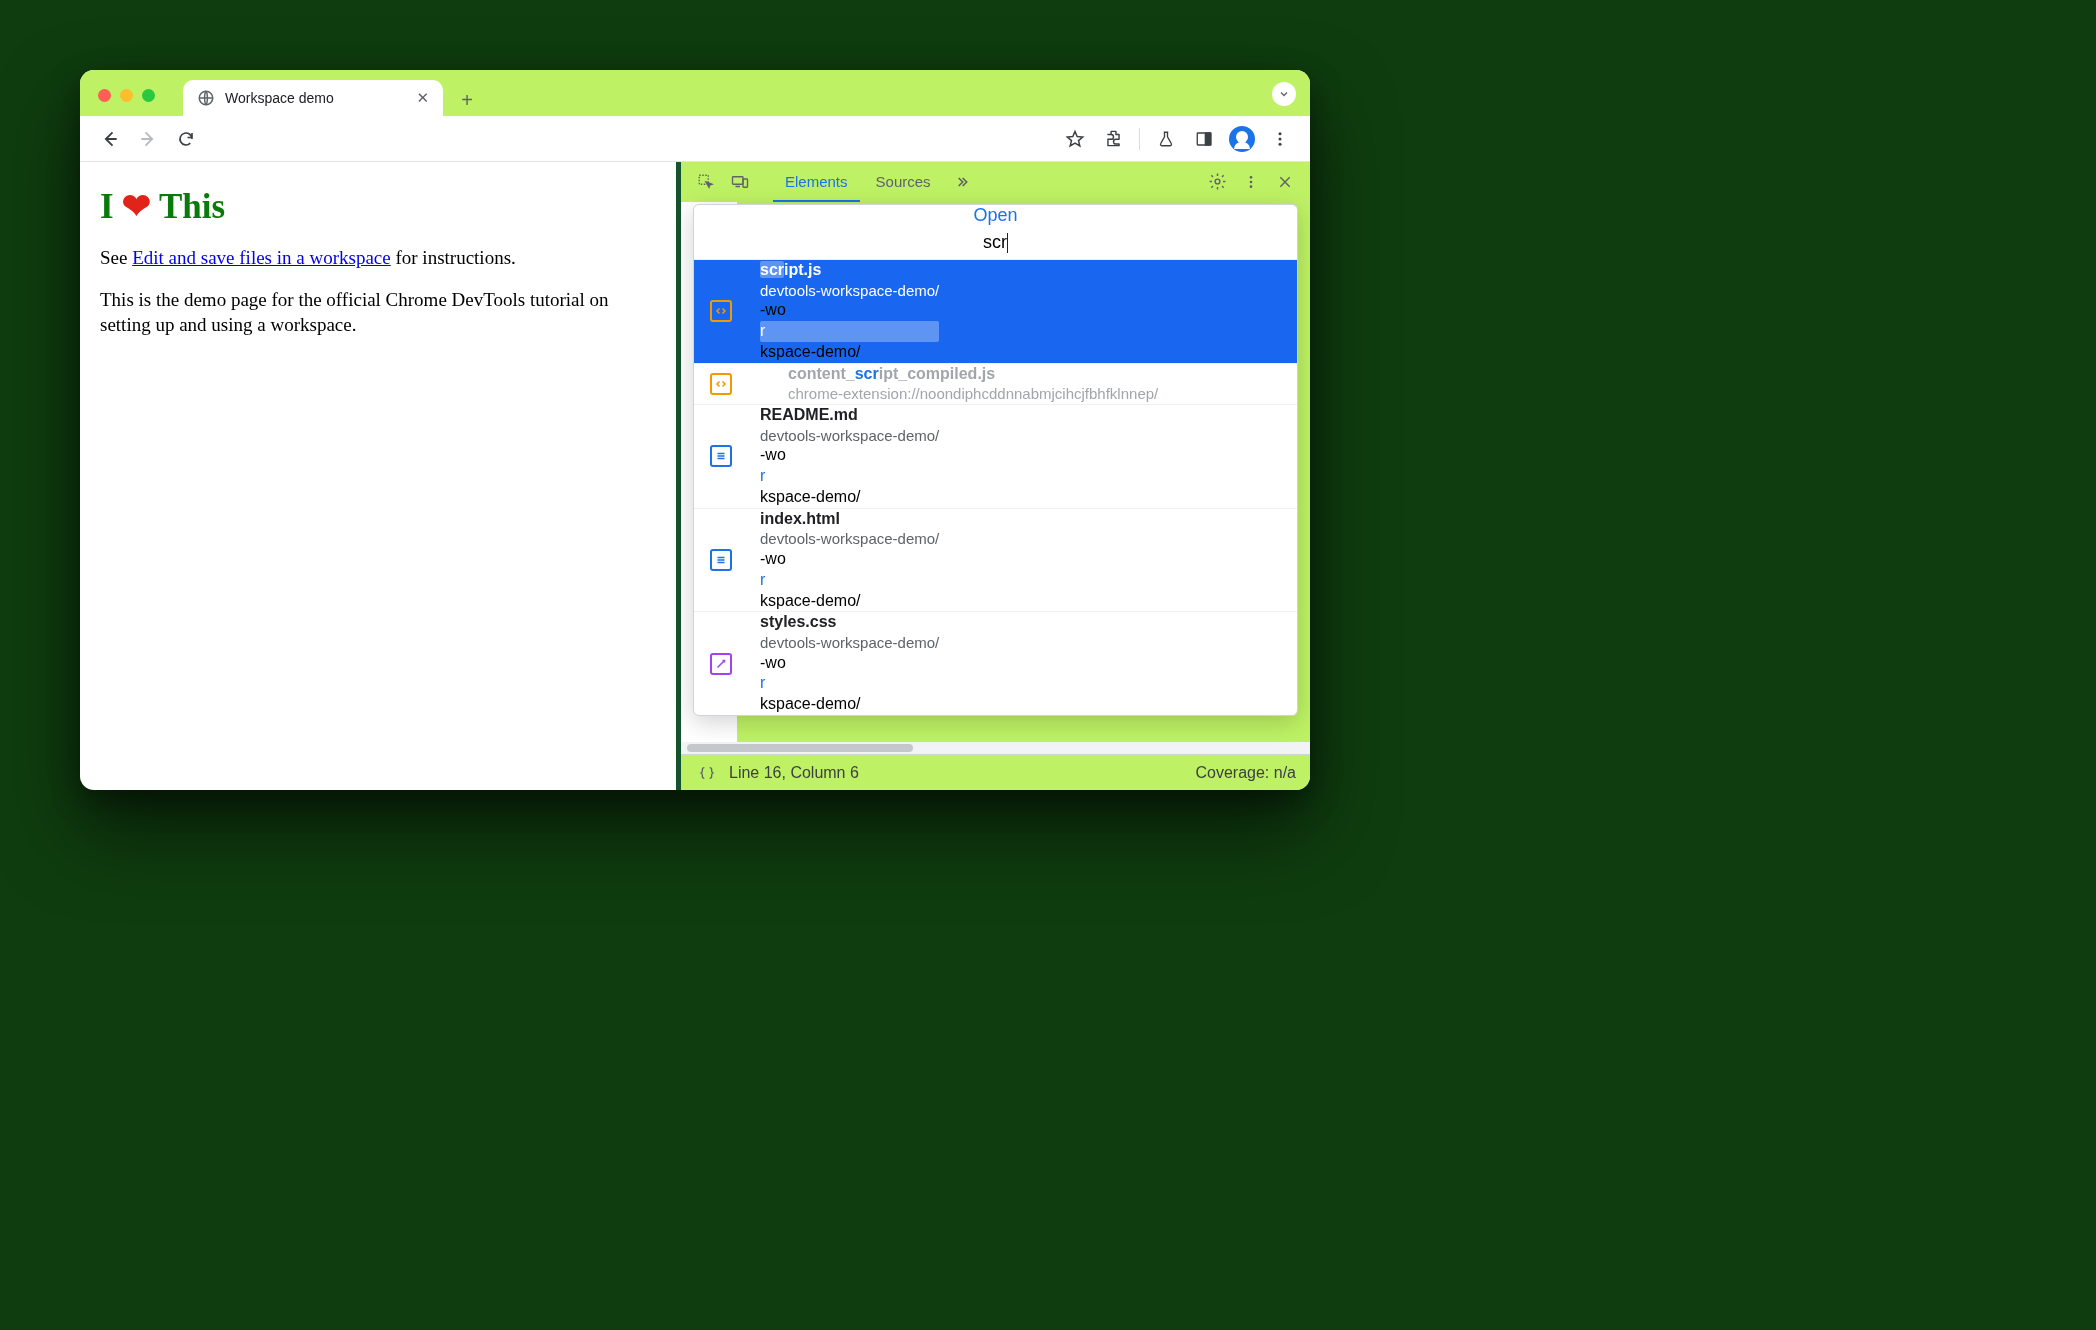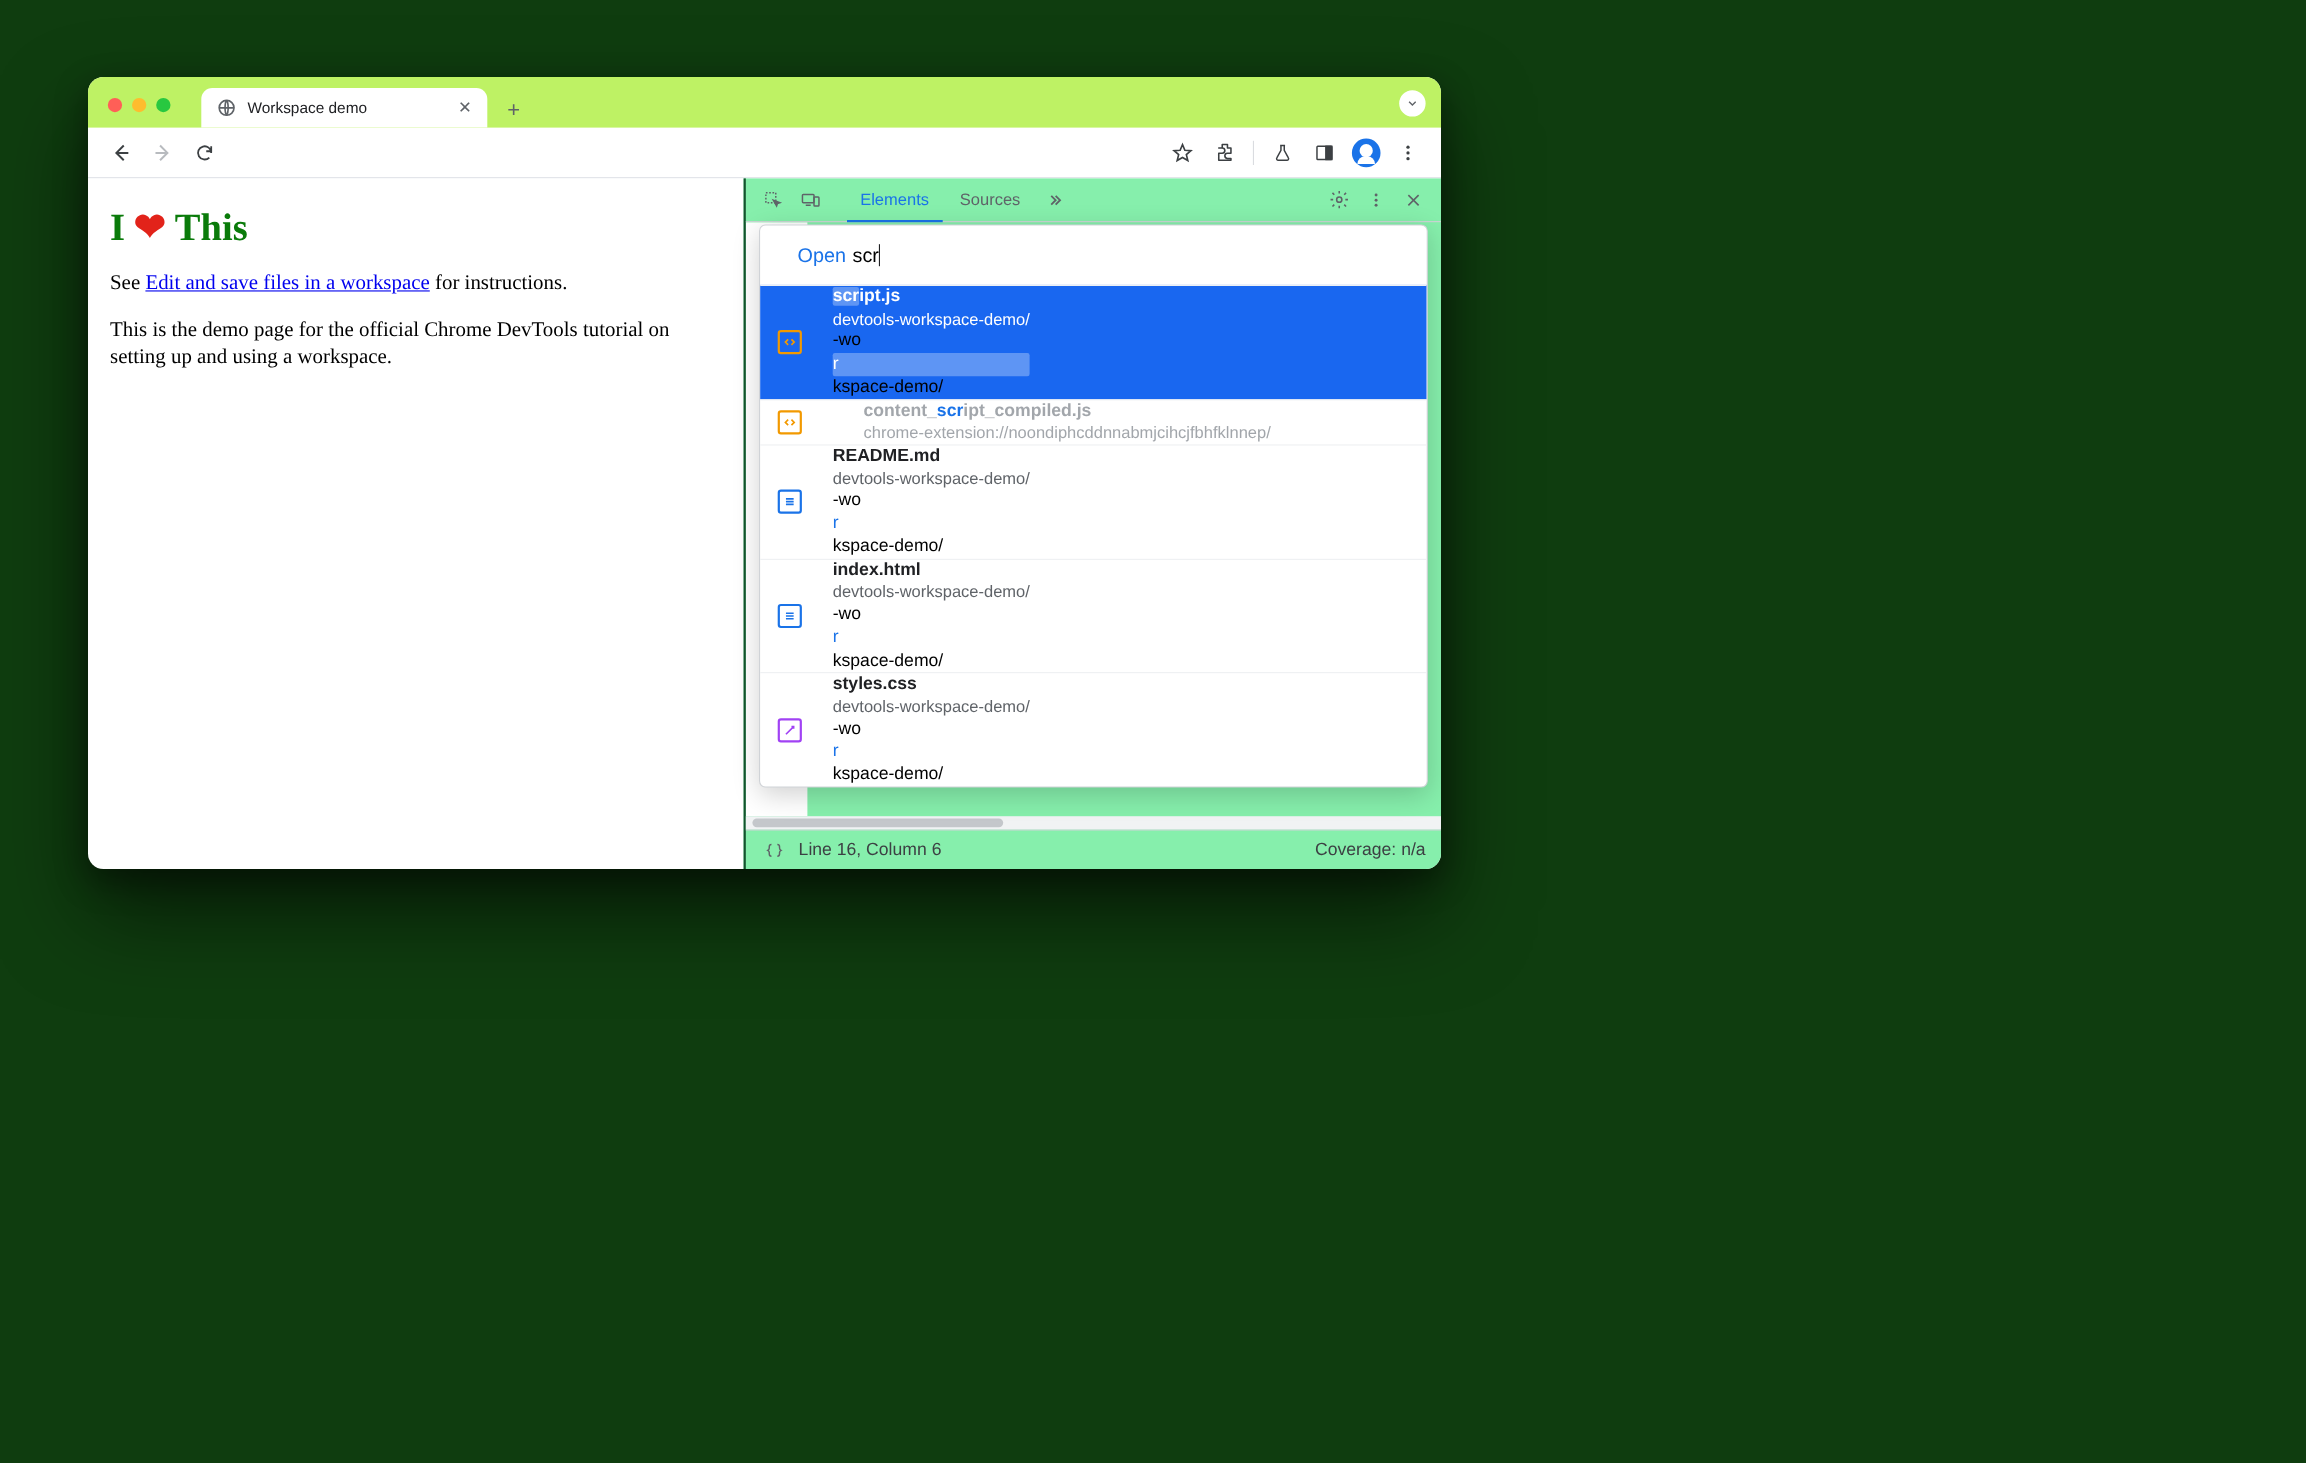--- a/index.html
+++ b/index.html
@@ -71,34 +71,34 @@
   .content{flex:1;display:flex;overflow:hidden;}
   .page{
     flex:0 0 596px; padding:24px 20px; font-family:"Times New Roman",serif;
     color:#000; overflow:auto;
   }
   .page h1{font-size:35px;font-weight:bold;color:#0a7b0a;display:flex;align-items:center;gap:8px;margin-bottom:18px;}
   .page h1 .heart{color:#e2231a;font-size:35px;}
   .page p{font-size:19px;line-height:1.35;margin-bottom:16px;}
   .page a{color:#0000EE;text-decoration:underline;}
   
-  .devtools{flex:1;border-left:2px solid #14532d;display:flex;flex-direction:column;background:#86efac;position:relative;}
+  .devtools{flex:1;border-left:5px solid #14532d;display:flex;flex-direction:column;background:#bef264;position:relative;}
   .dt-tabs{height:40px;display:flex;align-items:center;border-bottom:1px solid #d0d3d7;padding:0 10px;gap:4px;font-size:15px;}
   .dt-ibtn{width:30px;height:30px;display:flex;align-items:center;justify-content:center;color:#5f6368;cursor:pointer;}
   .dt-tabbtn{padding:0 12px;height:100%;display:flex;align-items:center;cursor:pointer;color:#5f6368;}
   .dt-tabbtn.active{color:#1a73e8;border-bottom:2px solid #1a73e8;margin-bottom:-1px;}
   .dt-spacer{flex:1;}
   
   .palette{
     position:absolute; left:12px; right:12px; top:42px;
     background:#fff; border:1px solid #d0d3d7; border-radius:6px;
     box-shadow:0 6px 24px rgba(0,0,0,0.18);
     z-index:10;overflow:hidden;
   }
-  .palette .prow{height:54px;display:flex;align-items:center;padding:0 34px;font-size:18px;gap:6px;}
+  .palette .prow{height:54px;display:flex;align-items:center;padding:0 34px;font-size:18px;gap:6px;flex-direction:column;}
   .palette .openlbl{color:#1a73e8;}
   .palette .pinput{border:none;outline:none;font-size:18px;font-family:inherit;flex:1;color:#202124;}
   .cursor{display:inline-block;width:1px;height:20px;background:#202124;vertical-align:middle;}
   .result{display:flex;align-items:center;gap:28px;padding:0 16px;border-top:1px solid #eef0f2;cursor:pointer;}
   .result .fic{width:22px;height:22px;border:2px solid;border-radius:3px;display:flex;align-items:center;justify-content:center;font-size:11px;font-weight:bold;flex-shrink:0;}
   .result .txt{display:flex;flex-direction:column;line-height:1.3;}
   .result .fname{font-size:16px;font-weight:600;color:#202124;}
   .result .fpath{font-size:15px;color:#5f6368;}
   .result.sel{background:#1967f0;}
   .result.sel .fname,.result.sel .fpath{color:#fff;}

